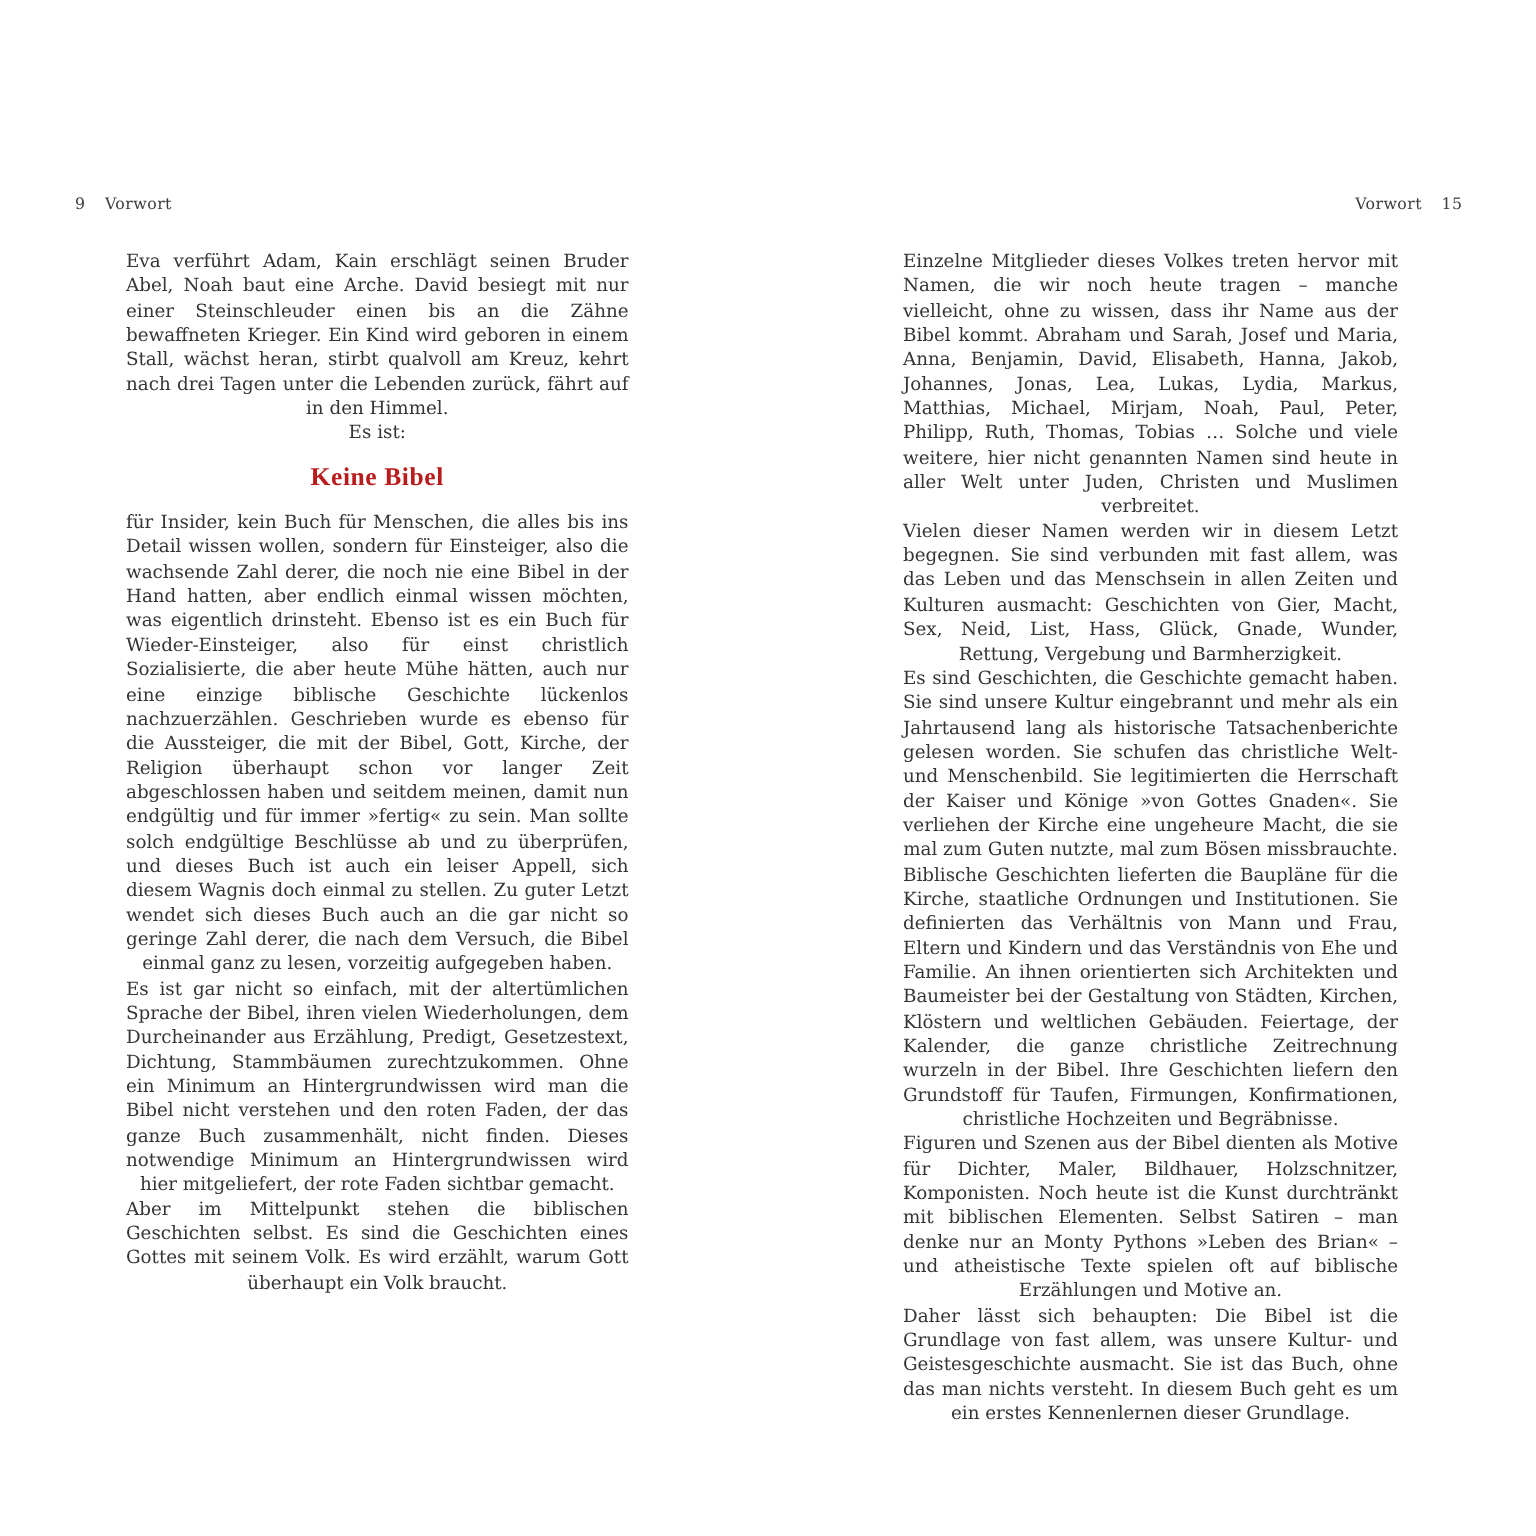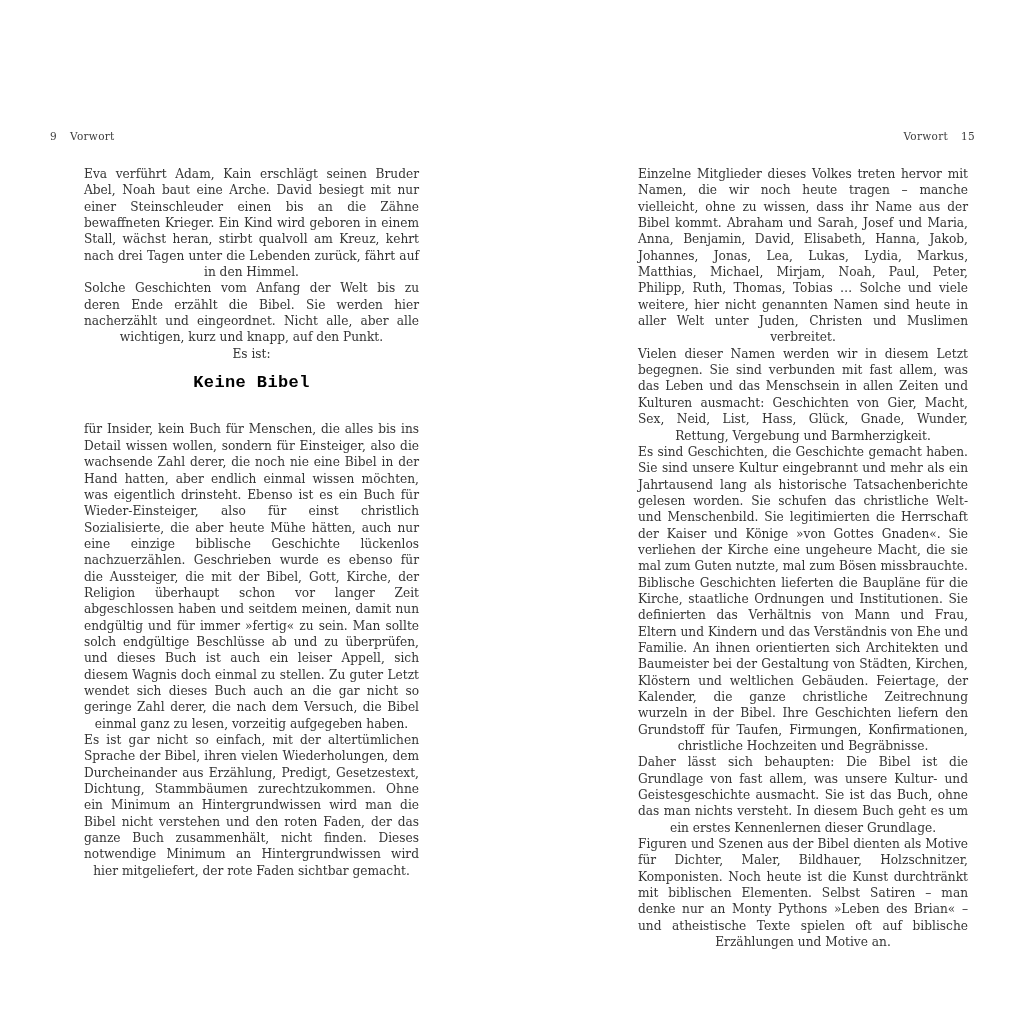--- a/index.html
+++ b/index.html
@@ -32,71 +32,71 @@
 
   
   .text-col {
     position: absolute;
     top: 166px;
     font-size: 12.2px;
     line-height: 16.35px;
     color: #343434;
   }
   .text-col.left  { left: 84px;  width: 335px; }
-  .text-col.right { left: 602px; width: 330px; margin-left: 36px; }
+  .text-col.right { left: 602px; width: 330px; }
 
   .text-col p {
     margin: 0;
     text-align: justify;
     text-align-last: center;   
     hyphens: auto;
     -webkit-hyphens: auto;
   }
 
   .lead-line {
     text-align: center;
     text-align-last: center !important;
   }
 
   .chapter-heading {
-    font-family: Liberation Mono, monospace;
+    font-family: Liberation Serif, serif;
     font-weight: 600;
     font-size: 17px;
     letter-spacing: 0.4px;
-    color: #000000;
+    color: #b91c1c;
     text-align: center;
-    margin: 13px 0 30px 0;
+    margin: 13px 0 14px 0;
   }
 </style>
 </head>
 <body>
 
 <div>
 
   <header class="running-head left">
     <span>9</span>
     <span>Vorwort</span>
   </header>
 
   <header class="running-head right">
     <span>Vorwort</span>
     <span>15</span>
   </header>
 
   <div class="text-col left" lang="de">
     <p>Eva verführt Adam, Kain erschlägt seinen Bruder Abel, Noah baut eine Arche. David besiegt mit nur einer Steinschleuder einen bis an die Zähne bewaffneten Krieger. Ein Kind wird geboren in einem Stall, wächst heran, stirbt qualvoll am Kreuz, kehrt nach drei Tagen unter die Lebenden zurück, fährt auf in den Himmel.</p>
-    <p>Solche Geschichten vom Anfang der Welt bis zu deren Ende erzählt die Bibel. Sie werden hier nacherzählt und eingeordnet. Nicht alle, aber alle wichtigen, kurz und knapp, auf den Punkt.</p>
     <p class="lead-line">Es ist:</p>
     <h2 class="chapter-heading">Keine Bibel</h2>
     <p>für Insider, kein Buch für Menschen, die alles bis ins Detail wissen wollen, sondern für Einsteiger, also die wachsende Zahl derer, die noch nie eine Bibel in der Hand hatten, aber endlich einmal wissen möchten, was eigentlich drinsteht. Ebenso ist es ein Buch für Wieder-Einsteiger, also für einst christlich Sozialisierte, die aber heute Mühe hätten, auch nur eine einzige biblische Geschichte lückenlos nachzuerzählen. Geschrieben wurde es ebenso für die Aussteiger, die mit der Bibel, Gott, Kirche, der Religion überhaupt schon vor langer Zeit abgeschlossen haben und seitdem meinen, damit nun endgültig und für immer »fertig« zu sein. Man sollte solch endgültige Beschlüsse ab und zu überprüfen, und dieses Buch ist auch ein leiser Appell, sich diesem Wagnis doch einmal zu stellen. Zu guter Letzt wendet sich dieses Buch auch an die gar nicht so geringe Zahl derer, die nach dem Versuch, die Bibel einmal ganz zu lesen, vorzeitig aufgegeben haben.</p>
     <p>Es ist gar nicht so einfach, mit der altertümlichen Sprache der Bibel, ihren vielen Wiederholungen, dem Durcheinander aus Erzählung, Predigt, Gesetzestext, Dichtung, Stammbäumen zurechtzukommen. Ohne ein Minimum an Hintergrundwissen wird man die Bibel nicht verstehen und den roten Faden, der das ganze Buch zusammenhält, nicht finden. Dieses notwendige Minimum an Hintergrundwissen wird hier mitgeliefert, der rote Faden sichtbar gemacht.</p>
+    <p>Aber im Mittelpunkt stehen die biblischen Geschichten selbst. Es sind die Geschichten eines Gottes mit seinem Volk. Es wird erzählt, warum Gott überhaupt ein Volk braucht.</p>
   </div>
 
   <div class="text-col right" lang="de">
     <p>Einzelne Mitglieder dieses Volkes treten hervor mit Namen, die wir noch heute tragen – manche vielleicht, ohne zu wissen, dass ihr Name aus der Bibel kommt. Abraham und Sarah, Josef und Maria, Anna, Benjamin, David, Elisabeth, Hanna, Jakob, Johannes, Jonas, Lea, Lukas, Lydia, Markus, Matthias, Michael, Mirjam, Noah, Paul, Peter, Philipp, Ruth, Thomas, Tobias … Solche und viele weitere, hier nicht genannten Namen sind heute in aller Welt unter Juden, Christen und Muslimen verbreitet.</p>
     <p>Vielen dieser Namen werden wir in diesem Letzt begegnen. Sie sind verbunden mit fast allem, was das Leben und das Menschsein in allen Zeiten und Kulturen ausmacht: Geschichten von Gier, Macht, Sex, Neid, List, Hass, Glück, Gnade, Wunder, Rettung, Vergebung und Barmherzigkeit.</p>
     <p>Es sind Geschichten, die Geschichte gemacht haben. Sie sind unsere Kultur eingebrannt und mehr als ein Jahrtausend lang als historische Tatsachenberichte gelesen worden. Sie schufen das christliche Welt- und Menschenbild. Sie legitimierten die Herrschaft der Kaiser und Könige »von Gottes Gnaden«. Sie verliehen der Kirche eine ungeheure Macht, die sie mal zum Guten nutzte, mal zum Bösen missbrauchte.</p>
     <p>Biblische Geschichten lieferten die Baupläne für die Kirche, staatliche Ordnungen und Institutionen. Sie definierten das Verhältnis von Mann und Frau, Eltern und Kindern und das Verständnis von Ehe und Familie. An ihnen orientierten sich Architekten und Baumeister bei der Gestaltung von Städten, Kirchen, Klöstern und weltlichen Gebäuden. Feiertage, der Kalender, die ganze christliche Zeitrechnung wurzeln in der Bibel. Ihre Geschichten liefern den Grundstoff für Taufen, Firmungen, Konfirmationen, christliche Hochzeiten und Begräbnisse.</p>
+    <p>Figuren und Szenen aus der Bibel dienten als Motive für Dichter, Maler, Bildhauer, Holzschnitzer, Komponisten. Noch heute ist die Kunst durchtränkt mit biblischen Elementen. Selbst Satiren – man denke nur an Monty Pythons »Leben des Brian« – und atheistische Texte spielen oft auf biblische Erzählungen und Motive an.</p>
     <p>Daher lässt sich behaupten: Die Bibel ist die Grundlage von fast allem, was unsere Kultur- und Geistesgeschichte ausmacht. Sie ist das Buch, ohne das man nichts versteht. In diesem Buch geht es um ein erstes Kennenlernen dieser Grundlage.</p>
-    <p>Figuren und Szenen aus der Bibel dienten als Motive für Dichter, Maler, Bildhauer, Holzschnitzer, Komponisten. Noch heute ist die Kunst durchtränkt mit biblischen Elementen. Selbst Satiren – man denke nur an Monty Pythons »Leben des Brian« – und atheistische Texte spielen oft auf biblische Erzählungen und Motive an.</p>
   </div>
 
 </div>
 
 </body></html>

